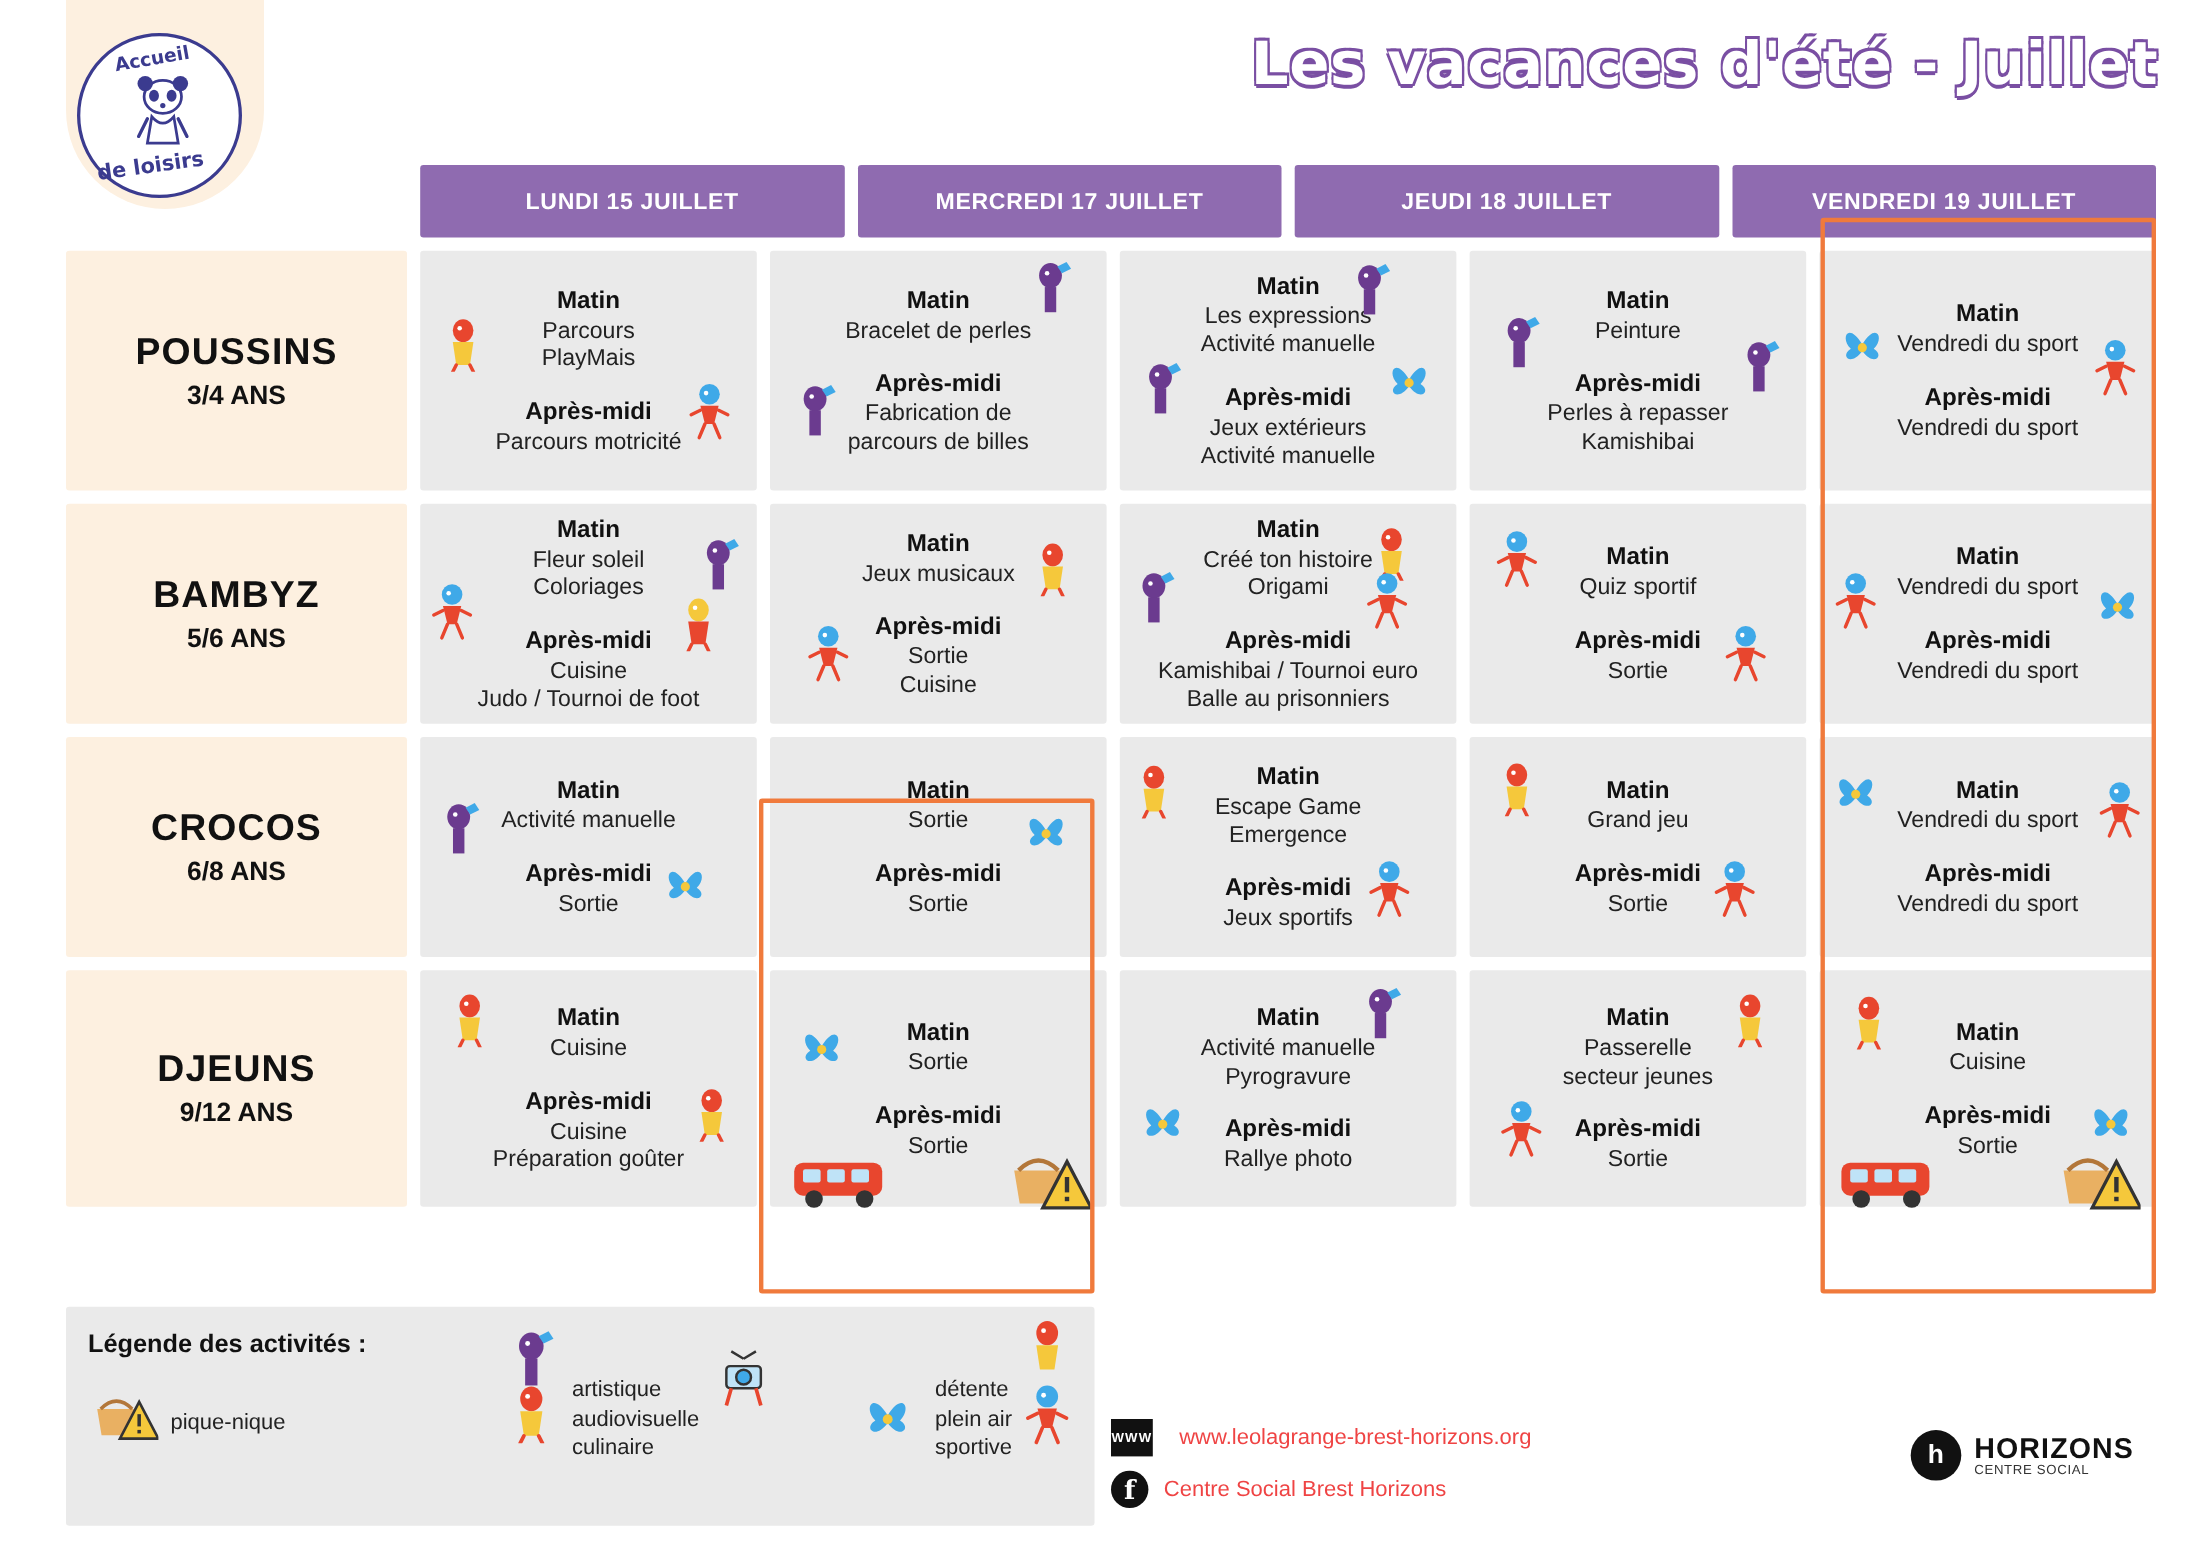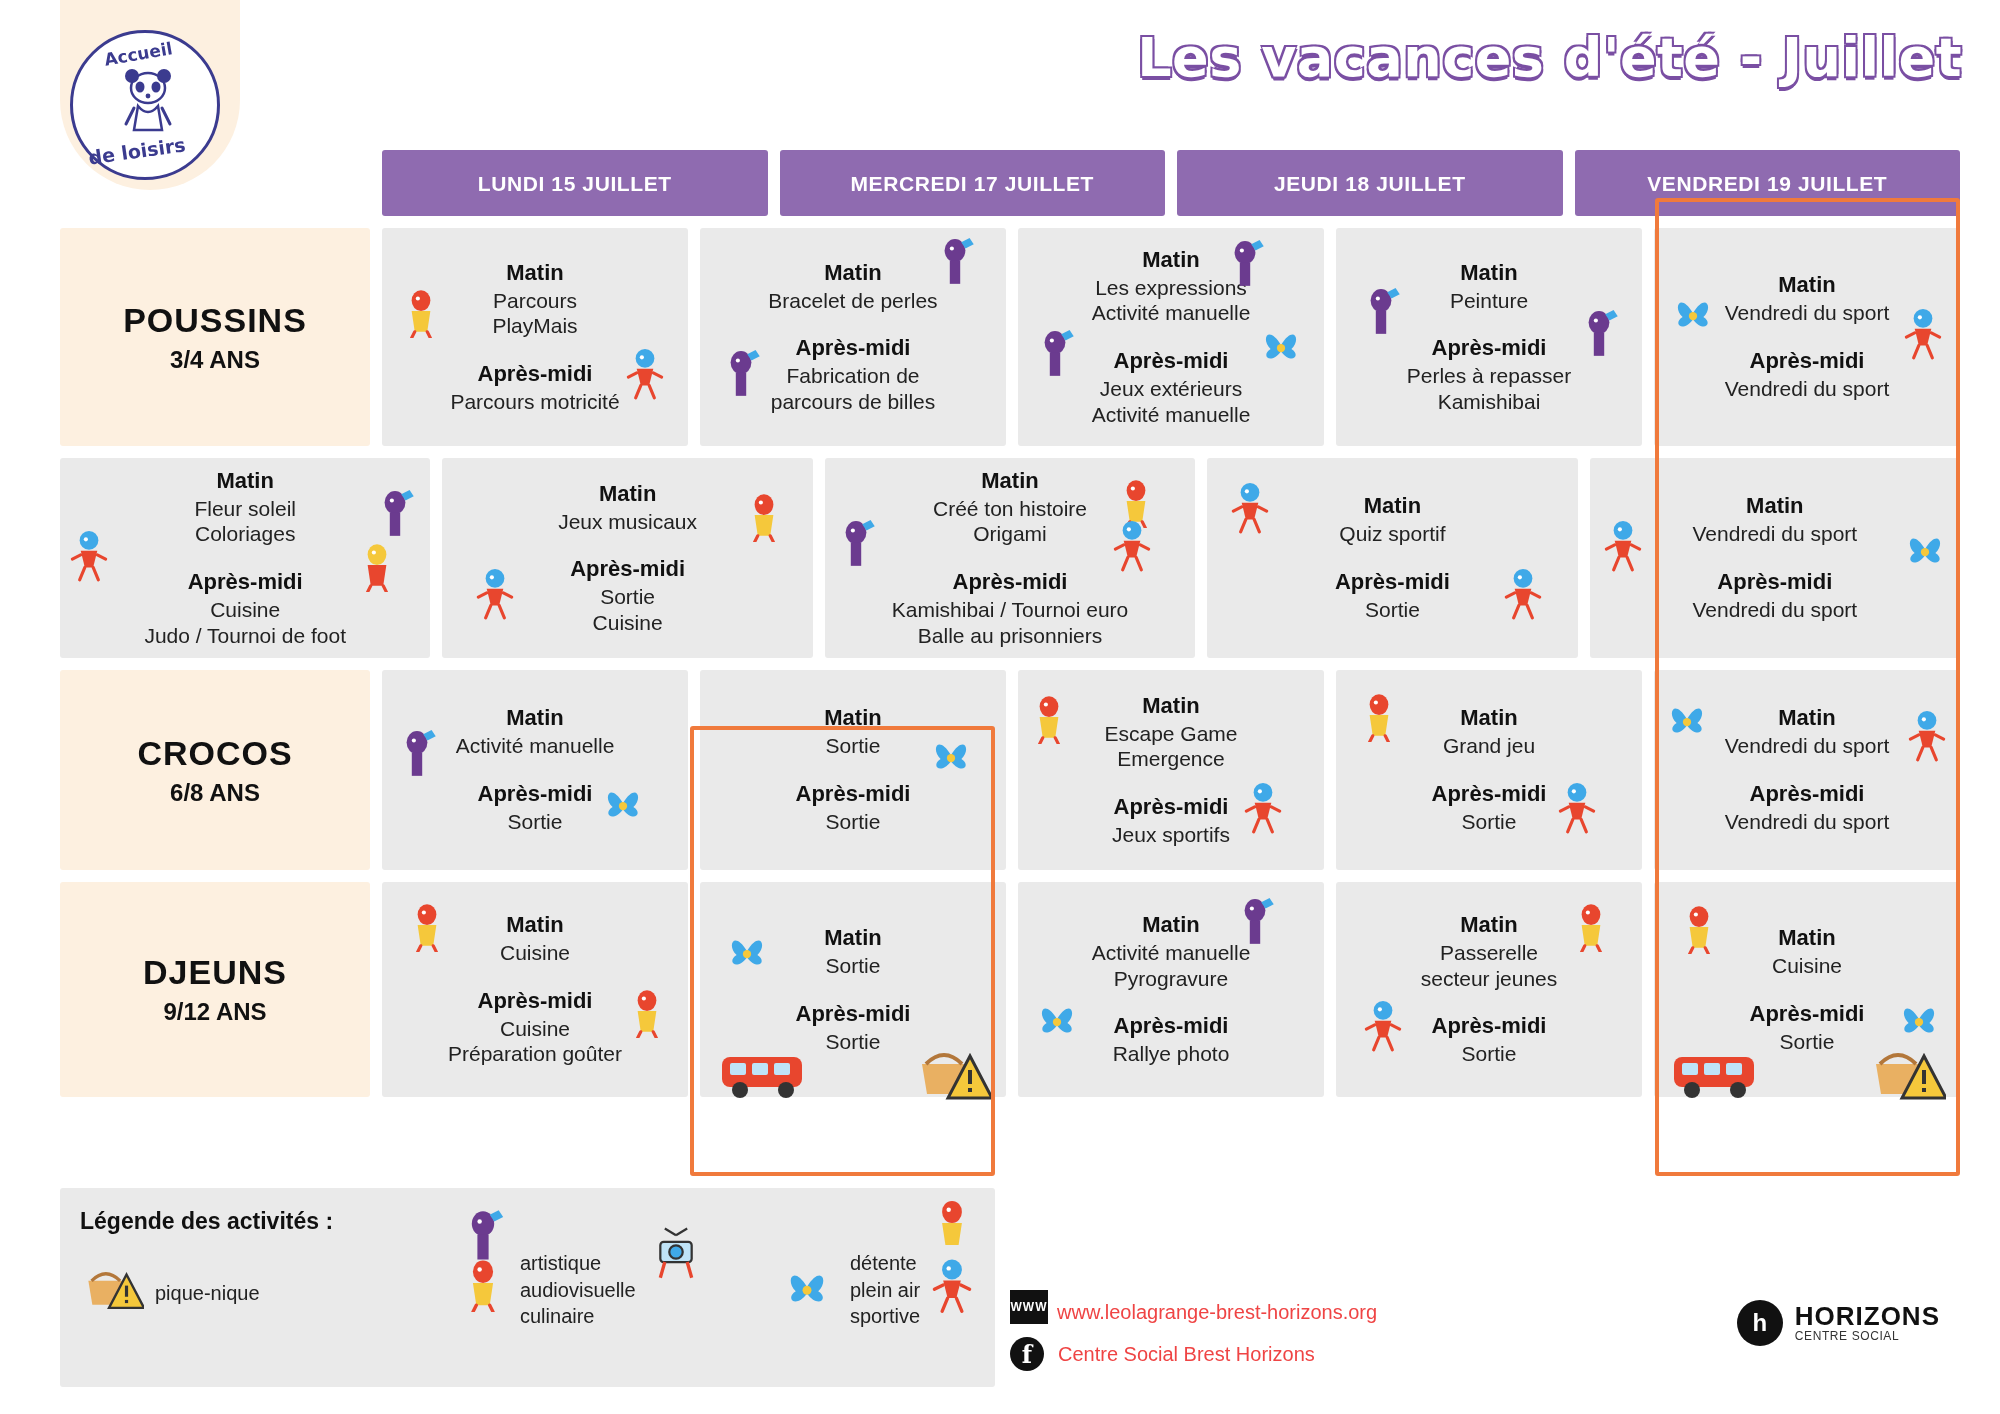--- a/index.html
+++ b/index.html
@@ -197,21 +197,21 @@
     color: #222222;
   }
   .legend-picnic { left: 95px; top: 94px; }
   .legend-col2 { left: 460px; top: 62px; line-height: 1.33; }
   .legend-col3 { left: 790px; top: 62px; line-height: 1.33; }
 
   
   .footer-www {
     position: absolute;
     left: 1010px; top: 1290px;
-    display: flex; align-items: flex-end; gap: 9px;
+    display: flex; align-items: center; gap: 24px;
   }
   .footer-fb {
     position: absolute;
     left: 1010px; top: 1337px;
     display: flex; align-items: center; gap: 14px;
   }
   .footer-text {
     font-size: 20px;
     color: #ef4444;
   }
@@ -430,20 +430,24 @@
       <svg class="deco" style="right:16px;top:80px" viewBox="0 0 40 50">
           <circle cx="20" cy="10" r="9" fill="#3fa9e8"></circle>
           <circle cx="17" cy="9" r="2" fill="#fff"></circle>
           <path d="M12 20 h16 l-4 16 h-8 z" fill="#e8462e"></path>
           <path d="M12 24 l-8 4 M28 24 l8 4 M16 36 l-5 12 M24 36 l5 12" stroke="#e8462e" stroke-width="3" stroke-linecap="round" fill="none"></path>
         </svg>
     </div>
   </div>
 
   <div class="row r2">
+    <div class="grp-cell">
+      <div class="grp-name">BAMBYZ</div>
+      <div class="grp-age">5/6 ANS</div>
+    </div>
 
     <div class="cell">
       <div class="slot-block">
         <div class="slot-title">Matin</div>
         <div class="slot-line">Fleur soleil</div>
         <div class="slot-line">Coloriages</div>
       </div>
       <div class="slot-block">
         <div class="slot-title">Après-midi</div>
         <div class="slot-line">Cuisine</div>

